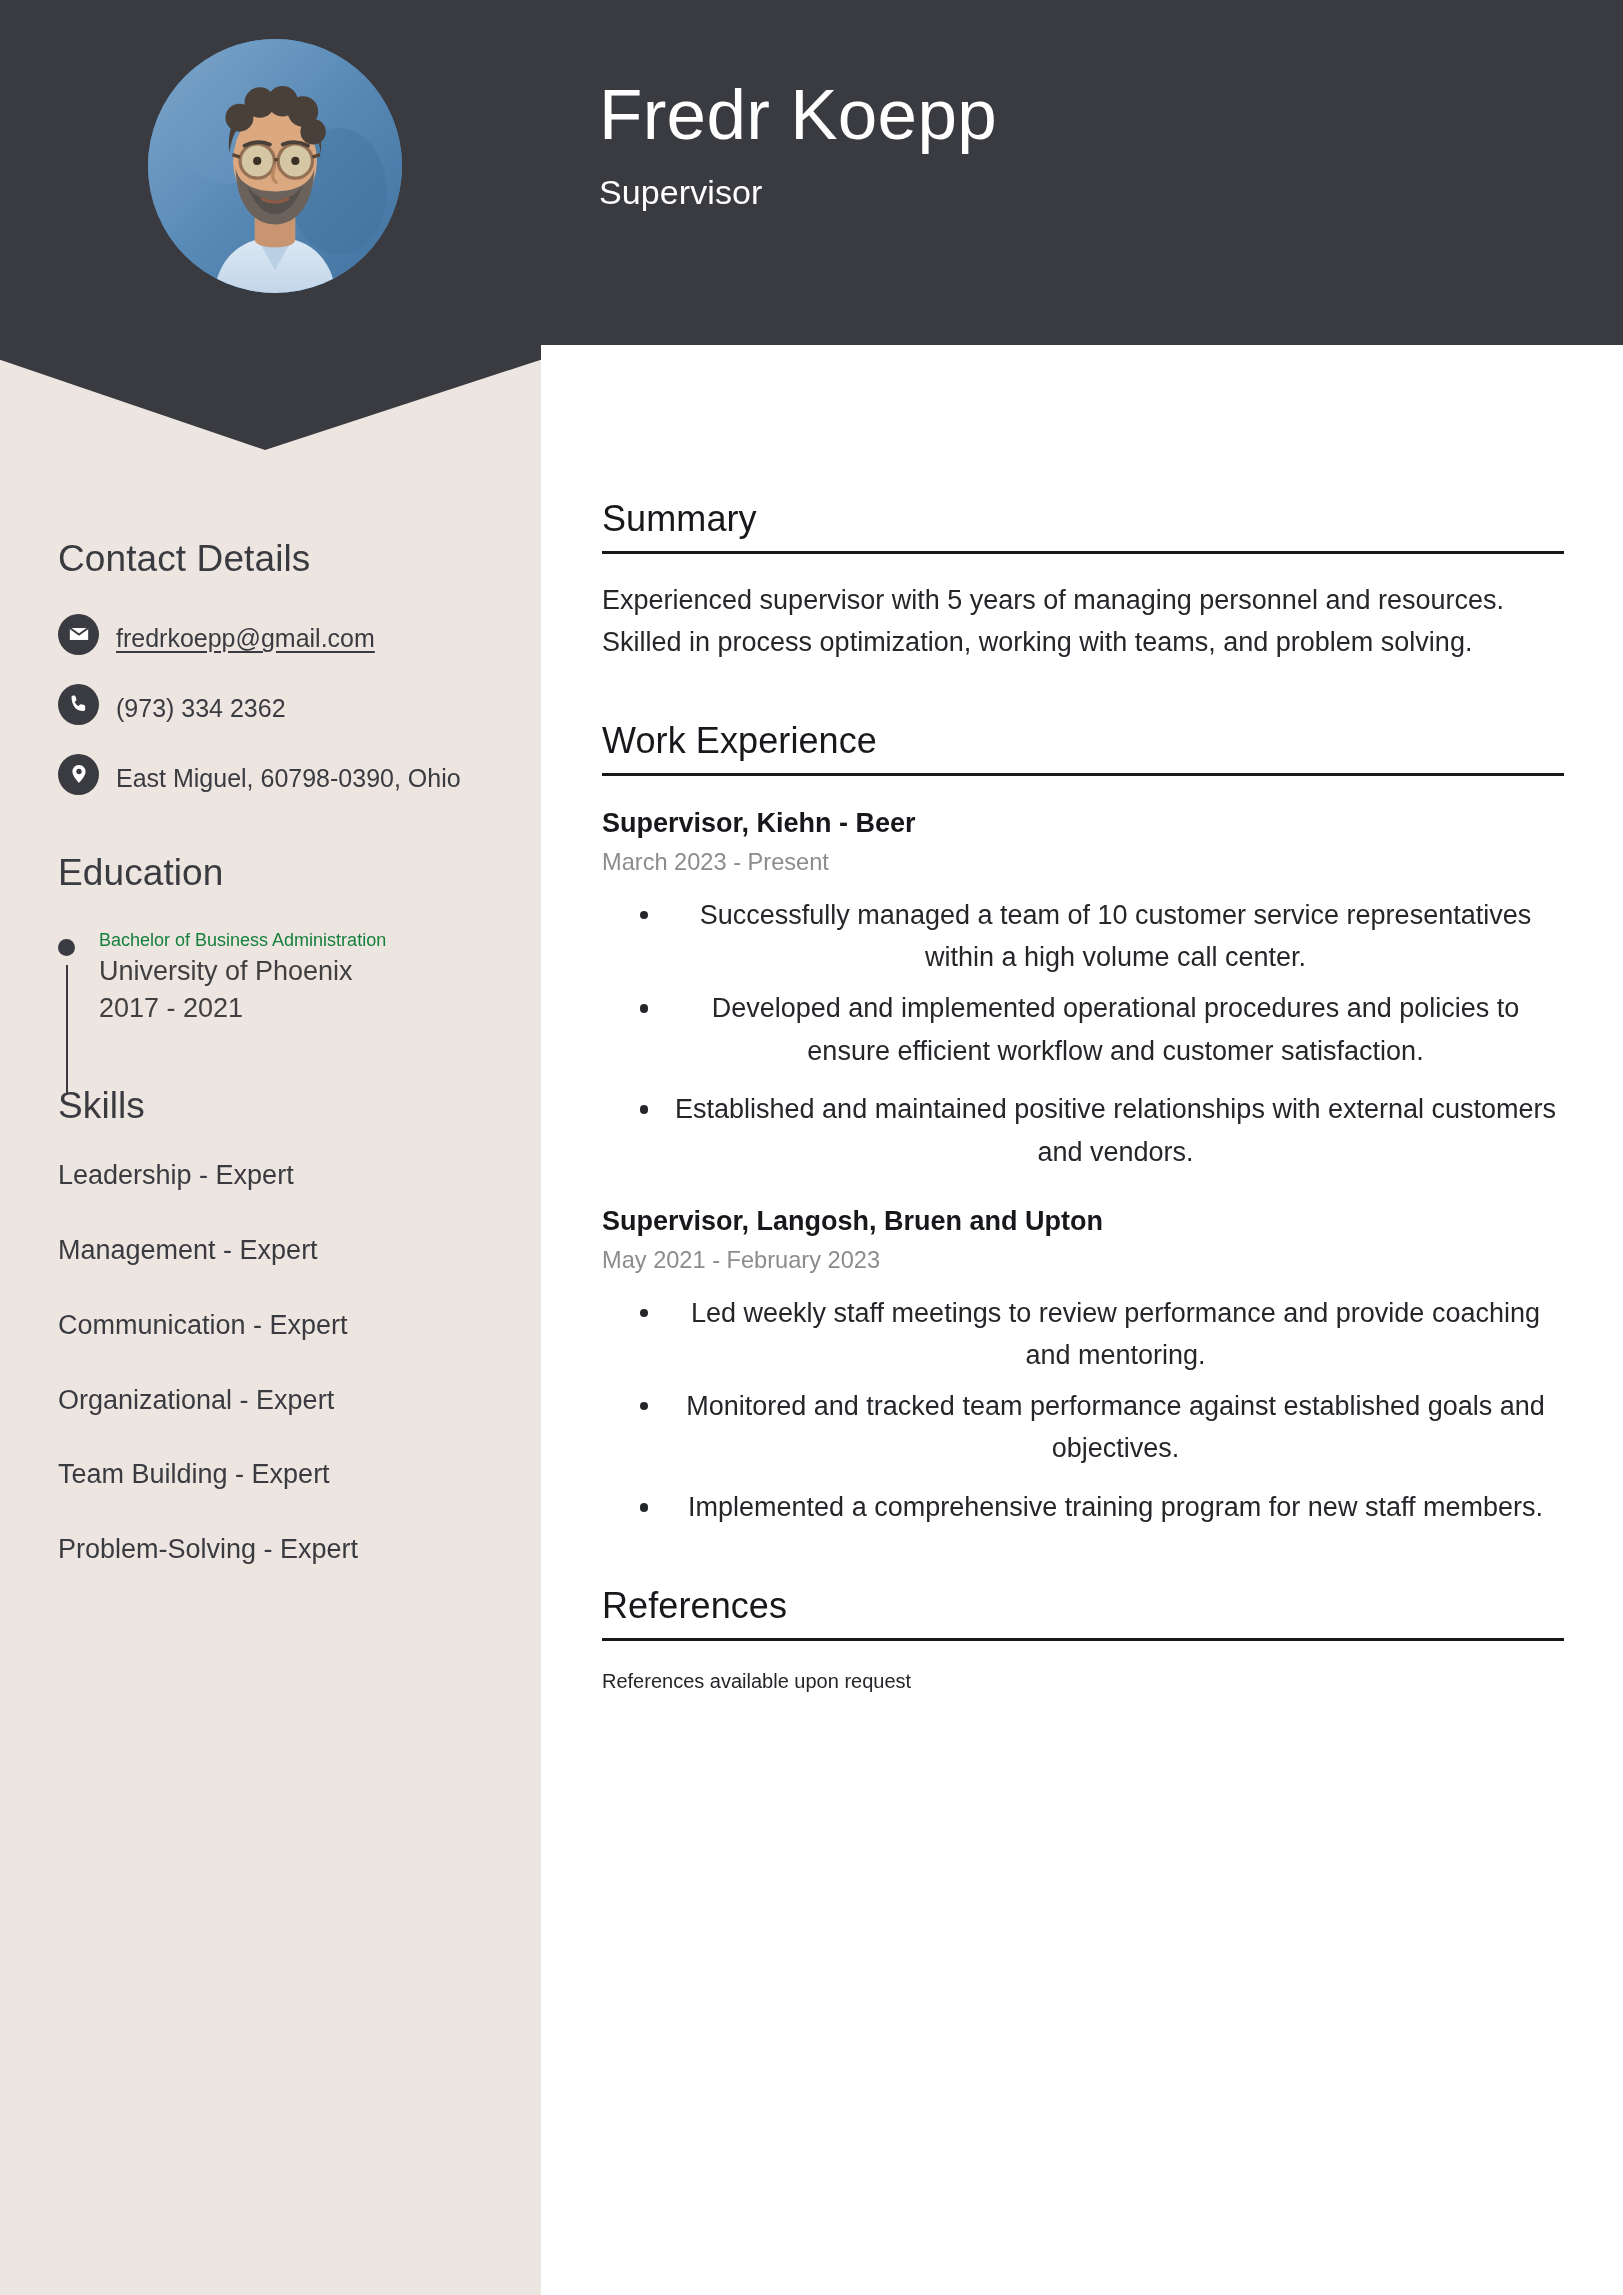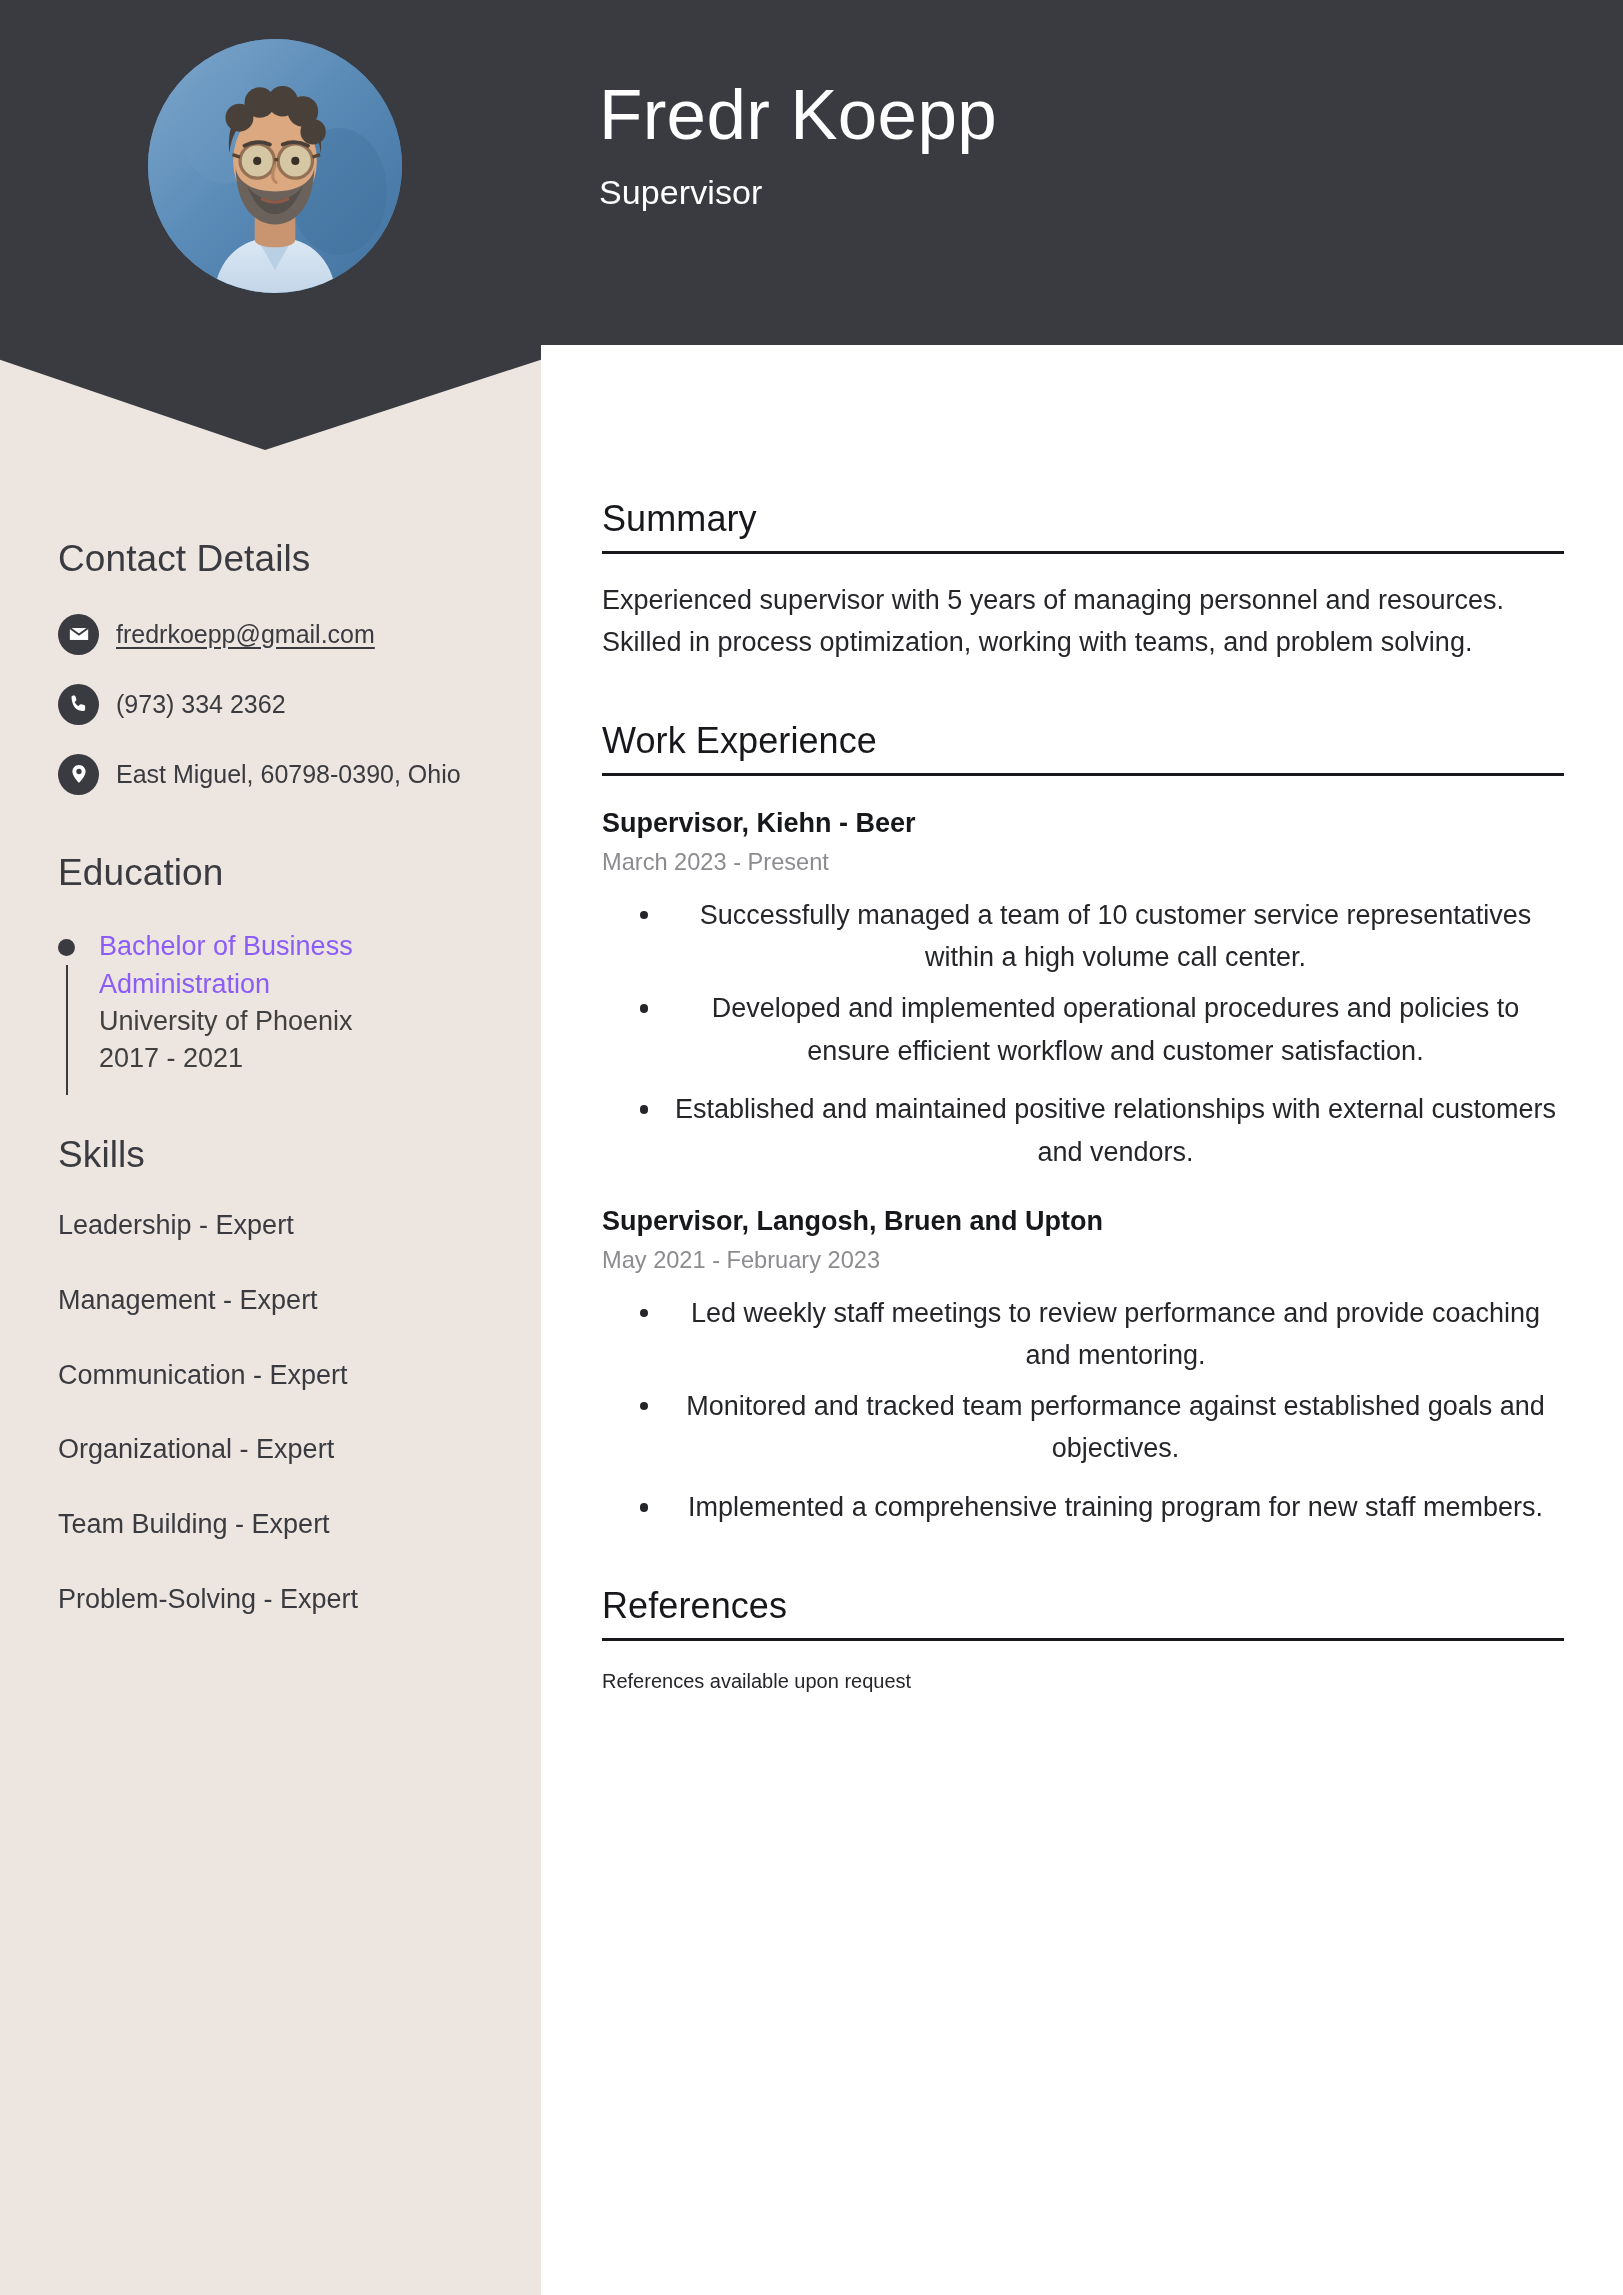--- a/index.html
+++ b/index.html
@@ -107,21 +107,21 @@
     font-weight: 400;
     color: #3A3B40;
     letter-spacing: 0.1px;
     line-height: 1.1;
   }
 
   .contact-list { margin-top: 34px; }
 
   .contact-row {
     display: flex;
-    align-items: center;
+    align-items: flex-end;
     margin-bottom: 29px;
   }
   .contact-row:last-child { margin-bottom: 0; }
 
   .ic {
     flex: 0 0 auto;
     width: 41px;
     height: 41px;
     border-radius: 50%;
     background: #3A3B40;
@@ -161,23 +161,23 @@
   }
   .edu-line {
     position: absolute;
     left: 7.9px;
     top: 37px;
     width: 2.6px;
     height: 130px;
     background: #3A3B40;
   }
   .edu-degree {
-    font-size: 27px;
-    font-weight: 400;
-    color: #8b5cf6;
+    font-size: 18px;
+    font-weight: 400;
+    color: #15803d;
     line-height: 1.38;
     max-width: 308px;
   }
   .edu-school, .edu-years {
     font-size: 27px;
     font-weight: 400;
     color: #404040;
     line-height: 1.38;
   }
 

